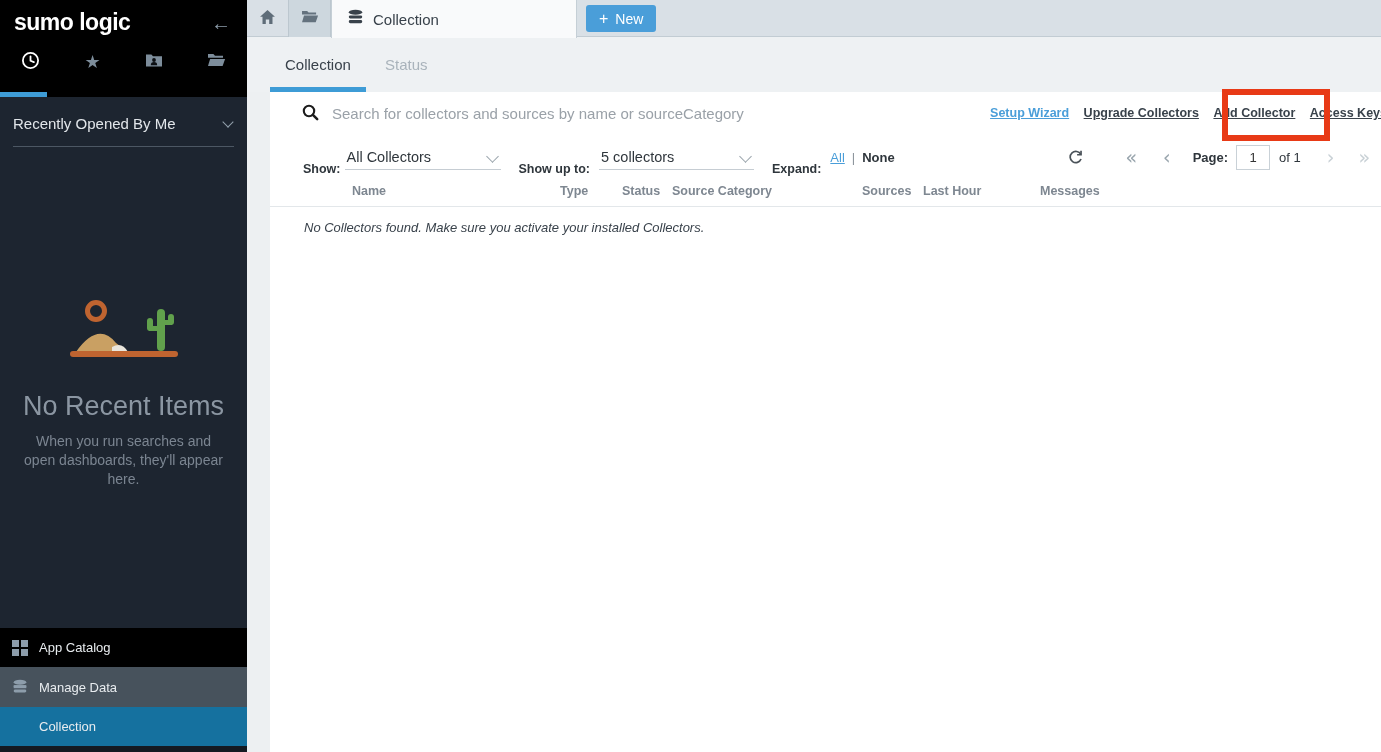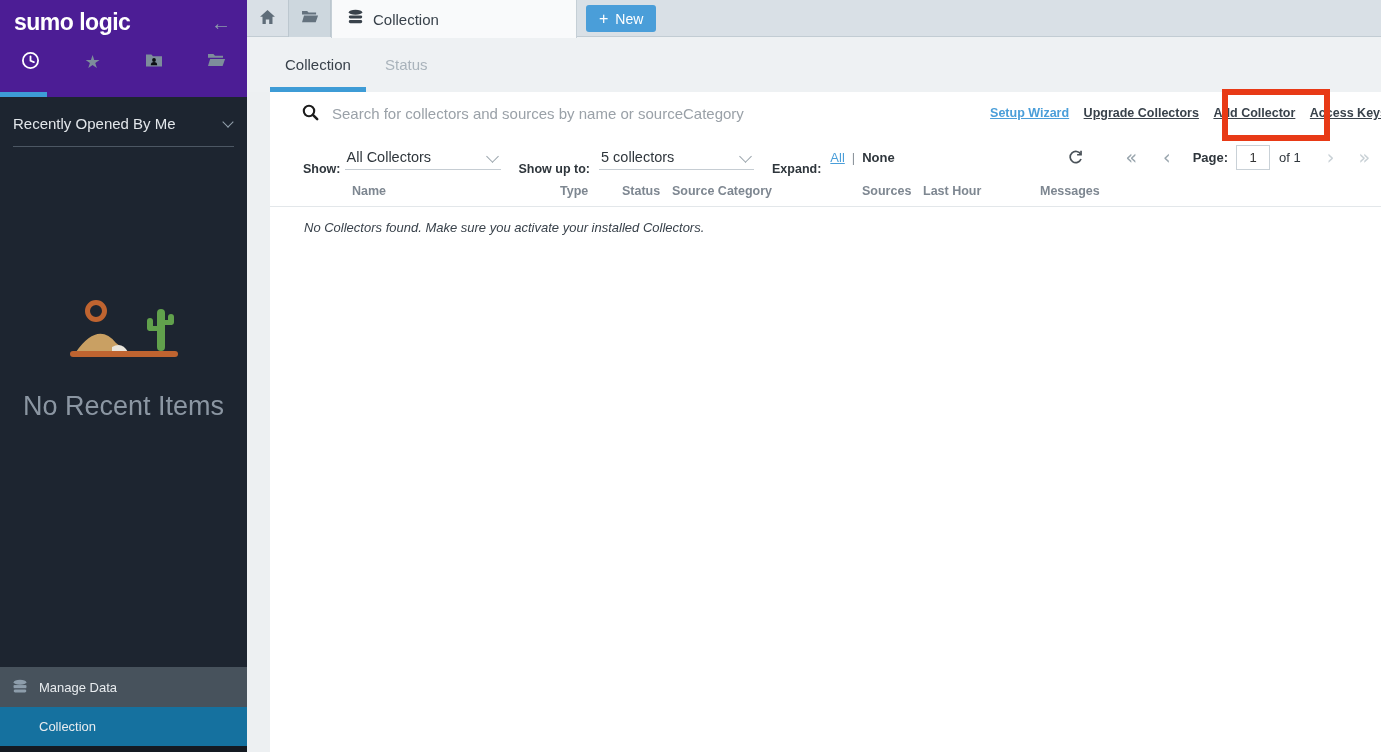--- a/index.html
+++ b/index.html
@@ -2,21 +2,21 @@
 <html><head>
 <meta charset="utf-8">
 <style>
   * { margin:0; padding:0; box-sizing:border-box; }
   html,body { width:1381px; height:752px; }
   body { font-family:"Liberation Sans", sans-serif; background:#fff; }
   .page { position:relative; width:1381px; height:752px; overflow:hidden; background:#fff; }
 
   
   .sidebar { position:absolute; left:0; top:0; width:247px; height:752px; background:#1d2530; z-index:5; }
-  .sidebar-header { position:relative; height:97px; background:#4c1d95; }
+  .sidebar-header { position:relative; height:97px; background:#000000; }
   .logo-row { display:flex; justify-content:space-between; align-items:center; padding:9px 16px 0 14px; }
   .logo { color:#fff; font-size:23px; font-weight:700; letter-spacing:-0.5px; }
   .back-arrow { color:#8d9dab; font-size:20px; line-height:1; cursor:pointer; }
   .nav-icon-row { display:flex; height:48px; margin-top:2px; }
   .nav-icon-cell { flex:1; display:flex; align-items:center; justify-content:center; color:#7d8d9b; cursor:pointer; }
   .nav-icon-cell.active { color:#fff; }
   .nav-icon-cell .star-glyph { font-size:18px; line-height:1; }
   .sidebar-active-underline { position:absolute; left:0; bottom:0; width:47px; height:5px; background:#3e9cd6; }
 
   .recent-dropdown { margin:12px 13px 0 13px; padding:6px 2px 14px 0; border-bottom:1px solid #4c5763;
@@ -160,23 +160,35 @@
         <rect x="103" y="14" width="8" height="42" rx="4" fill="#61a14c"></rect>
         <rect x="93" y="23" width="6" height="13" rx="3" fill="#61a14c"></rect>
         <rect x="95" y="31" width="10" height="5" fill="#61a14c"></rect>
         <rect x="114" y="19" width="6" height="11" rx="3" fill="#61a14c"></rect>
         <rect x="108" y="25" width="10" height="5" fill="#61a14c"></rect>
         <path d="M22 57 Q44 26 62 48 L74 57 Z" fill="#c9a063"></path>
         <path d="M58 52 Q68 46 74 57 L58 57 Z" fill="#e9e5db"></path>
         <rect x="16" y="56" width="108" height="6" rx="3" fill="#bf6430"></rect>
       </svg>
       <div class="empty-title">No Recent Items</div>
+      <div class="empty-desc">When you run searches and open dashboards, they'll appear here.</div>
     </div>
 
     <div class="sidebar-menu">
+      <div class="menu-row menu-app-catalog">
+        <span class="menu-icon">
+          <span class="grid-icon">
+              <i></i>
+              <i></i>
+              <i></i>
+              <i></i>
+            </span>
+        </span>
+        <span class="menu-label">App Catalog</span>
+      </div>
       <div class="menu-row menu-manage-data">
         <span class="menu-icon">
           <svg width="16" height="16" viewBox="0 0 16 16" fill="#8d9dab">
               <ellipse cx="8" cy="3.2" rx="6.3" ry="2.5"></ellipse>
               <path d="M1.7 6.2h12.6v3H1.7z" rx="1.5"></path>
               <rect x="1.7" y="6.2" width="12.6" height="2.9" rx="1.4"></rect>
               <rect x="1.7" y="10.6" width="12.6" height="2.9" rx="1.4"></rect>
             </svg>
         </span>
         <span class="menu-label">Manage Data</span>

